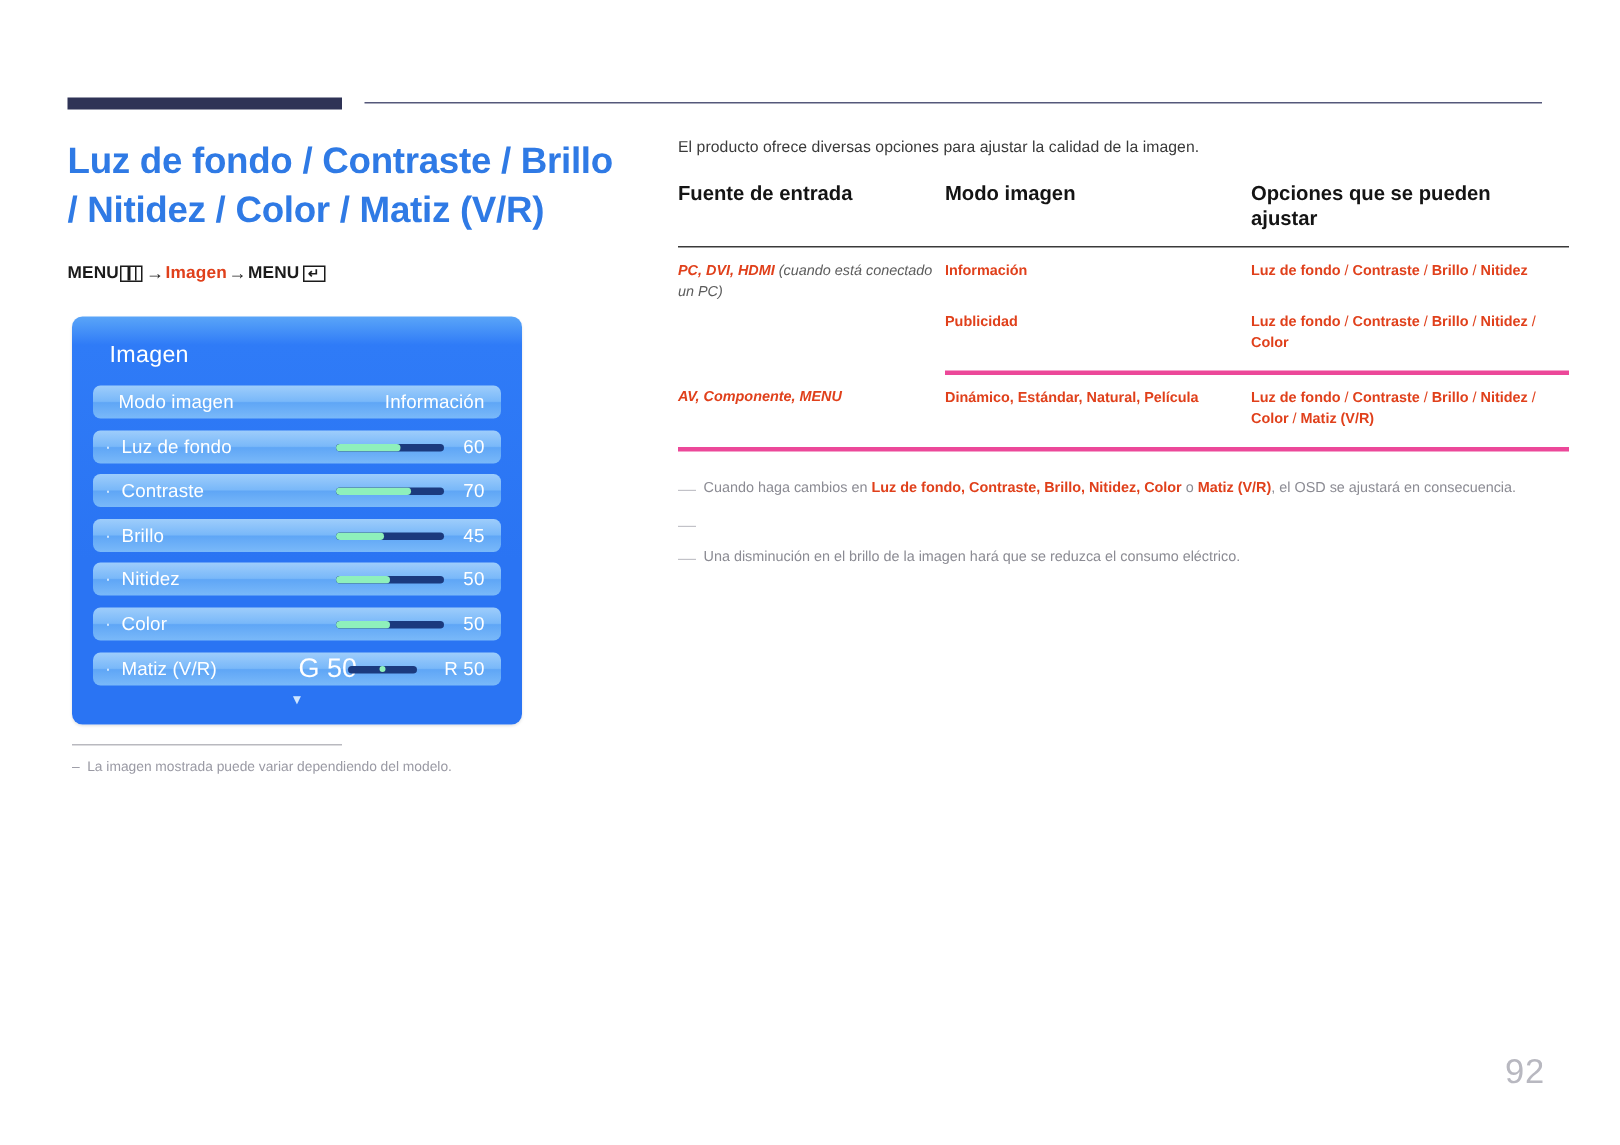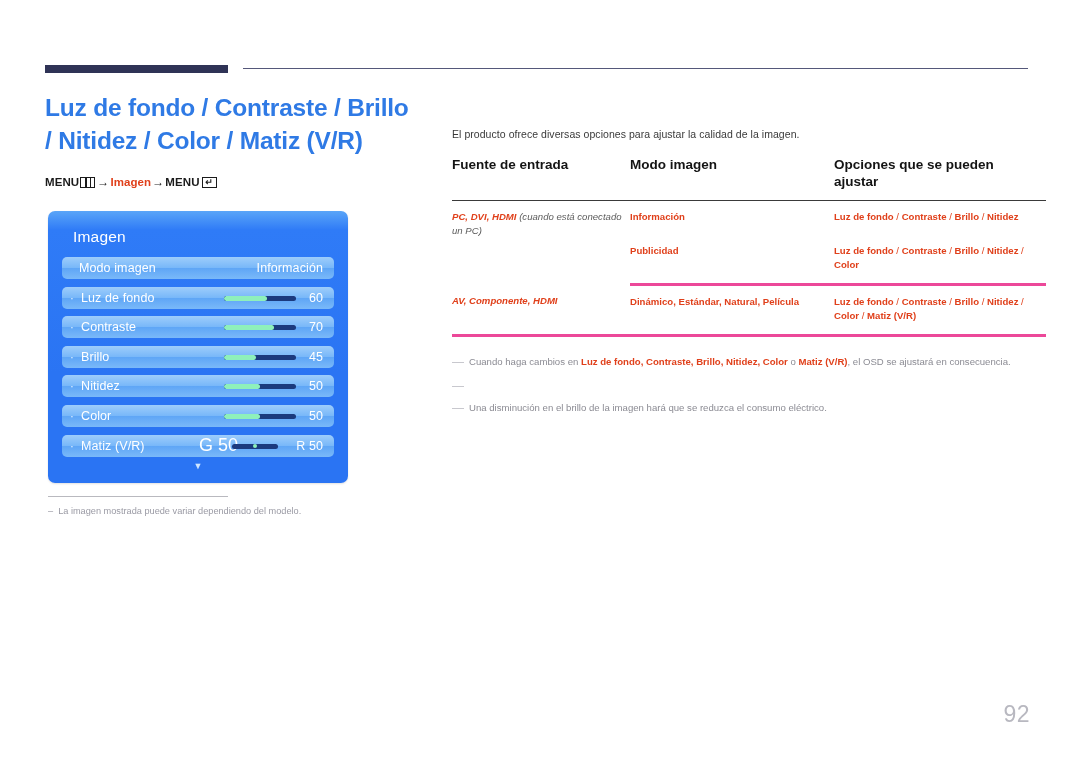--- a/index.html
+++ b/index.html
@@ -242,21 +242,20 @@
     position: absolute;
     left: 452px;
     top: 92px;
     width: 576px;
   }
   #intro {
     font-size: 10.5px;
     color: #3a3a3a;
     margin-bottom: 16px;
     letter-spacing: 0.05px;
-    margin-top: 36px;
   }
   table#spec {
     width: 100%;
     border-collapse: collapse;
     table-layout: fixed;
   }
   table#spec th {
     text-align: left;
     vertical-align: top;
     font-size: 13.5px;
@@ -444,21 +443,21 @@
       <tr>
         <td class="c2">
           <span class="bold-red">Publicidad</span>
         </td>
         <td class="c3">
           <span class="bold-red"><span>Luz de fondo</span><span class="sep"> / </span><span>Contraste</span><span class="sep"> / </span><span>Brillo</span><span class="sep"> / </span><span>Nitidez</span><span class="sep"> / </span><span>Color</span></span>
         </td>
       </tr>
       <tr>
         <td class="c1">
-          <span class="bold-red">AV, Componente, HDMI</span>
+          <span class="bold-red">AV, Componente, MENU</span>
         </td>
         <td class="c2">
           <span class="bold-red">Dinámico, Estándar, Natural, Película</span>
         </td>
         <td class="c3">
           <span class="bold-red"><span>Luz de fondo</span><span class="sep"> / </span><span>Contraste</span><span class="sep"> / </span><span>Brillo</span><span class="sep"> / </span><span>Nitidez</span><span class="sep"> / </span><span>Color</span><span class="sep"> / </span><span>Matiz (V/R)</span></span>
         </td>
       </tr>
     </tbody>
   </table>

